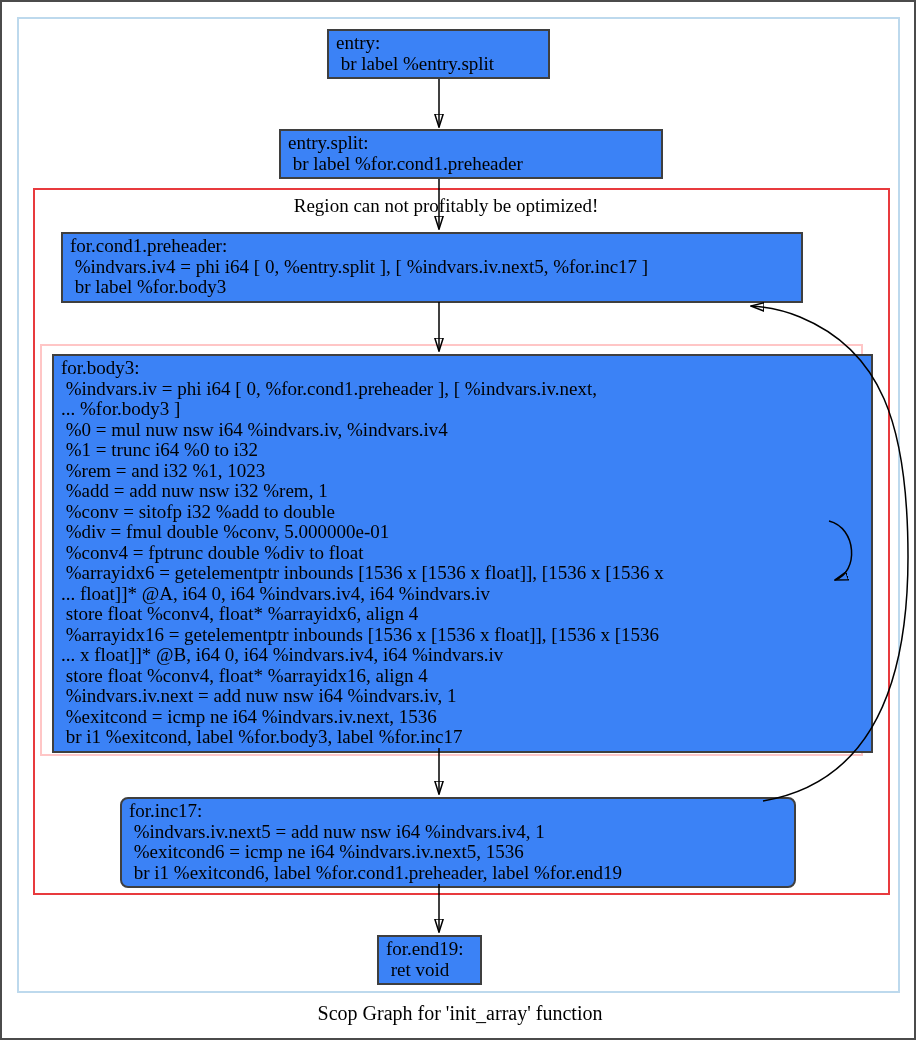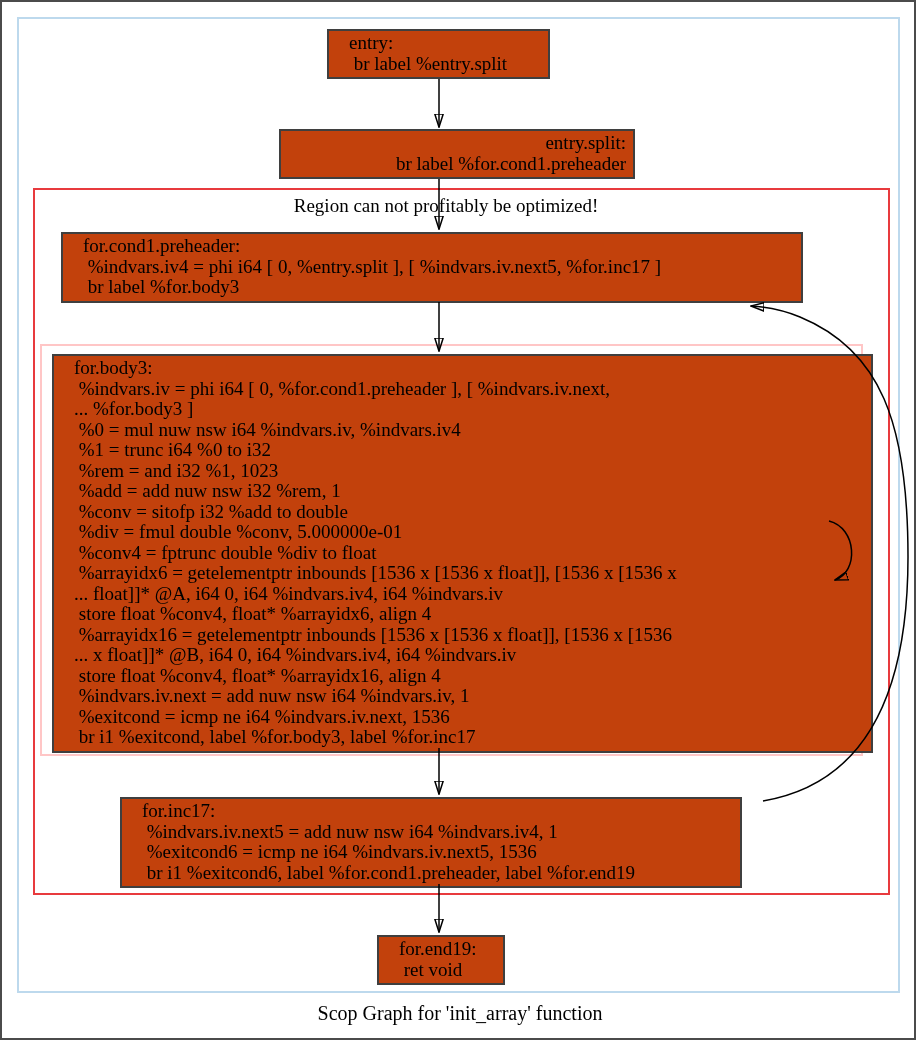--- a/index.html
+++ b/index.html
@@ -36,35 +36,35 @@
   }
   .region-label {
     position: absolute;
     left: 31px; top: 193px; width: 826px;
     text-align: center;
     font-size: 19px;
     color: #000000;
   }
   .node {
     position: absolute;
-    background: #c2410c;
+    background: #3b82f6;
     border: 2px solid #3f3f3f;
     box-sizing: border-box;
     font-size: 19px;
     line-height: 20.5px;
     white-space: pre;
     color: #000000;
-    padding: 2px 7px 3px 20px;
+    padding: 2px 7px 3px 7px;
   }
   #n-entry      { left: 325px; top: 27px;  width: 223px; }
-  #n-entrysplit { left: 277px; top: 127px; width: 356px; text-align: right; }
+  #n-entrysplit { left: 277px; top: 127px; width: 384px; }
   #n-preheader  { left: 59px;  top: 230px; width: 742px; }
   #n-body3      { left: 50px;  top: 352px; width: 821px; }
-  #n-inc17      { left: 118px; top: 795px; width: 622px; }
-  #n-end19      { left: 375px; top: 933px; width: 128px; }
+  #n-inc17      { left: 118px; top: 795px; width: 676px; border-radius: 8px; }
+  #n-end19      { left: 375px; top: 933px; width: 105px; }
   .graph-title {
     position: absolute;
     left: 0; top: 1000px; width: 916px;
     text-align: center;
     font-size: 20px;
     color: #000000;
   }
   svg.edges {
     position: absolute;
     left: 0; top: 0;

